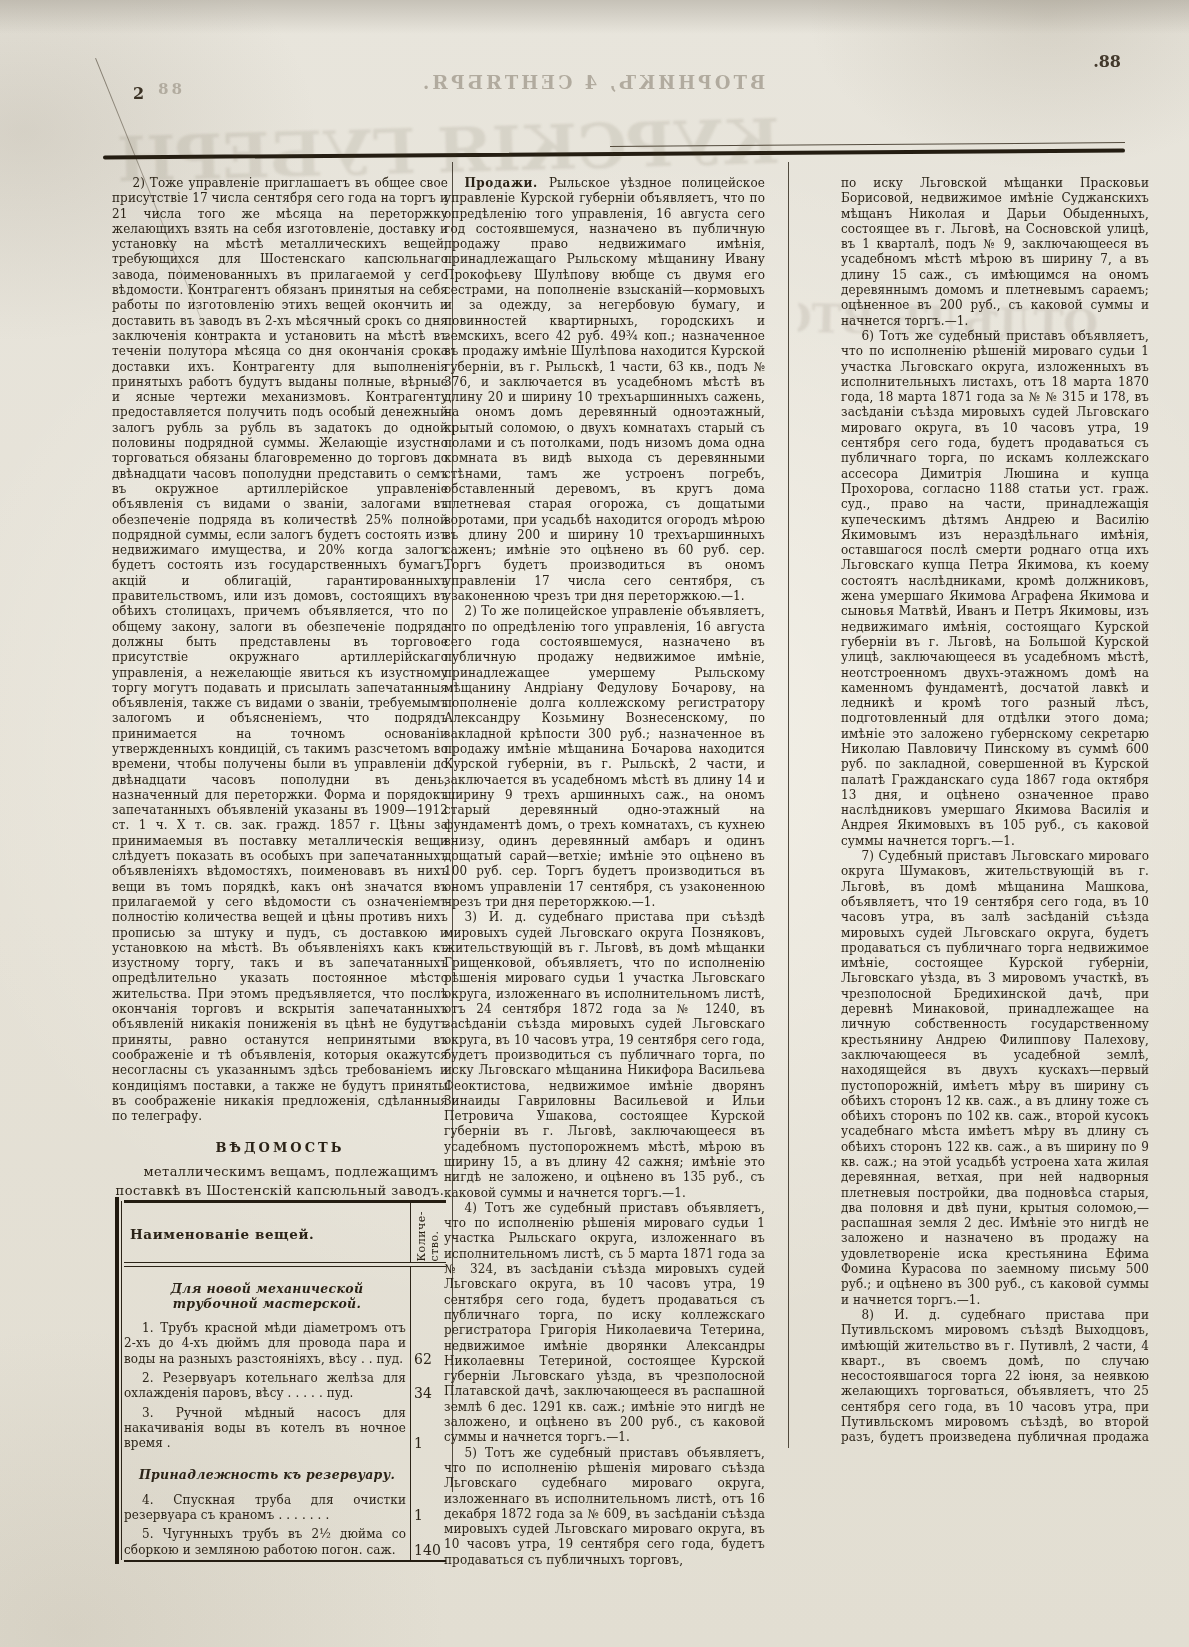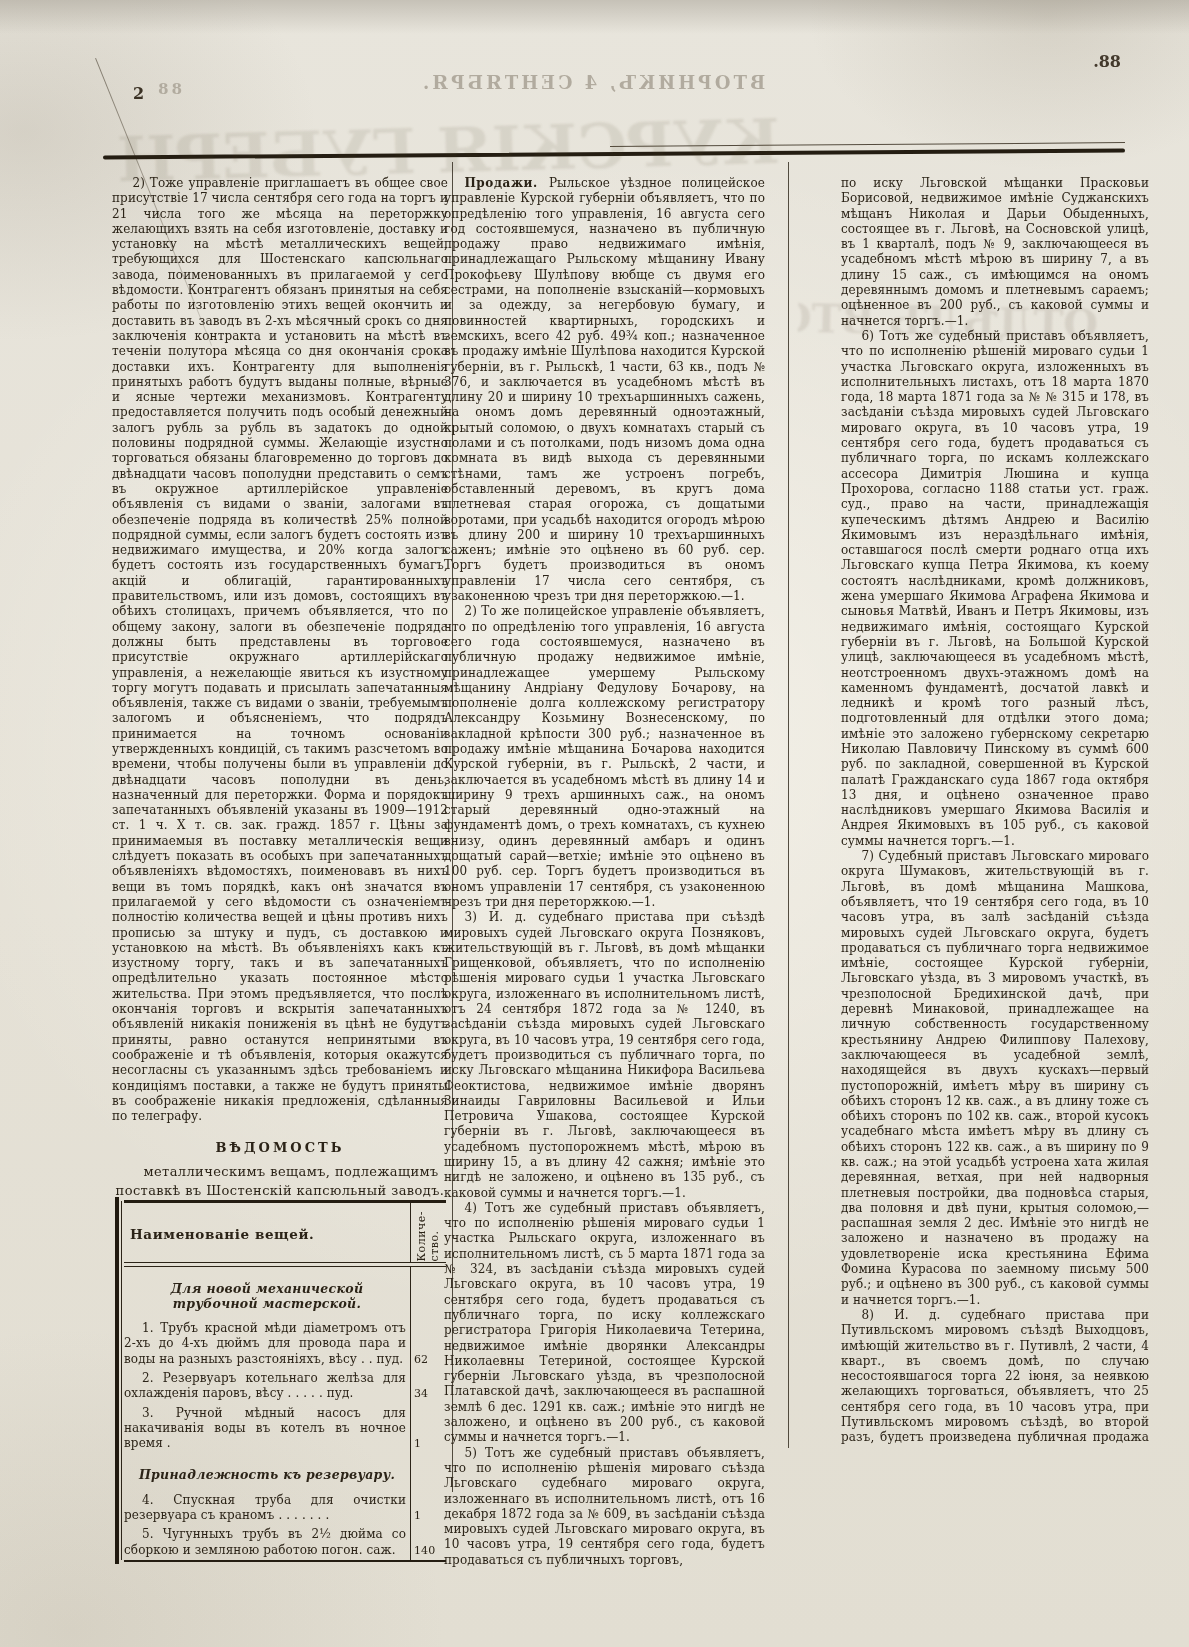--- a/index.html
+++ b/index.html
@@ -55,21 +55,21 @@
   .t-header{display:grid;grid-template-columns:1fr 36px;border-bottom:1.6px solid #2c2418;}
   .t-h-name{padding:24px 6px 20px;font-weight:bold;font-size:13.5px;letter-spacing:.6px;}
   .t-h-qty{border-left:1.4px solid #2c2418;position:relative;}
   .t-h-qty span{position:absolute;left:4px;top:8px;writing-mode:vertical-rl;transform:rotate(180deg);
     font-size:11px;letter-spacing:.5px;white-space:pre-line;line-height:13px;}
   .t-body{display:grid;grid-template-columns:1fr 36px;border-top:1px solid #2c2418;margin-top:2.5px;}
   .t-sub{grid-column:1;text-align:center;font-style:italic;font-weight:bold;font-size:12.5px;
     padding:14px 4px 8px;letter-spacing:.3px;}
   .t-text{grid-column:1;padding:2px 4px 2px 0;text-align:justify;text-indent:1.5em;}
   .t-qty{grid-column:2;border-left:1.4px solid #2c2418;display:flex;align-items:flex-end;
-    justify-content:flex-start;padding:2px 2px 2px 3px;font-size:11px;}
+    justify-content:flex-start;padding:2px 2px 2px 3px;font-size:14px;}
   .t-qty.pad{min-height:10px;}
 </style>
 </head>
 <body>
 
 <div class="page">
   <div class="edge-shade"></div>
   <div class="fold-line"></div>
 
   <span class="folio-left">2</span>

